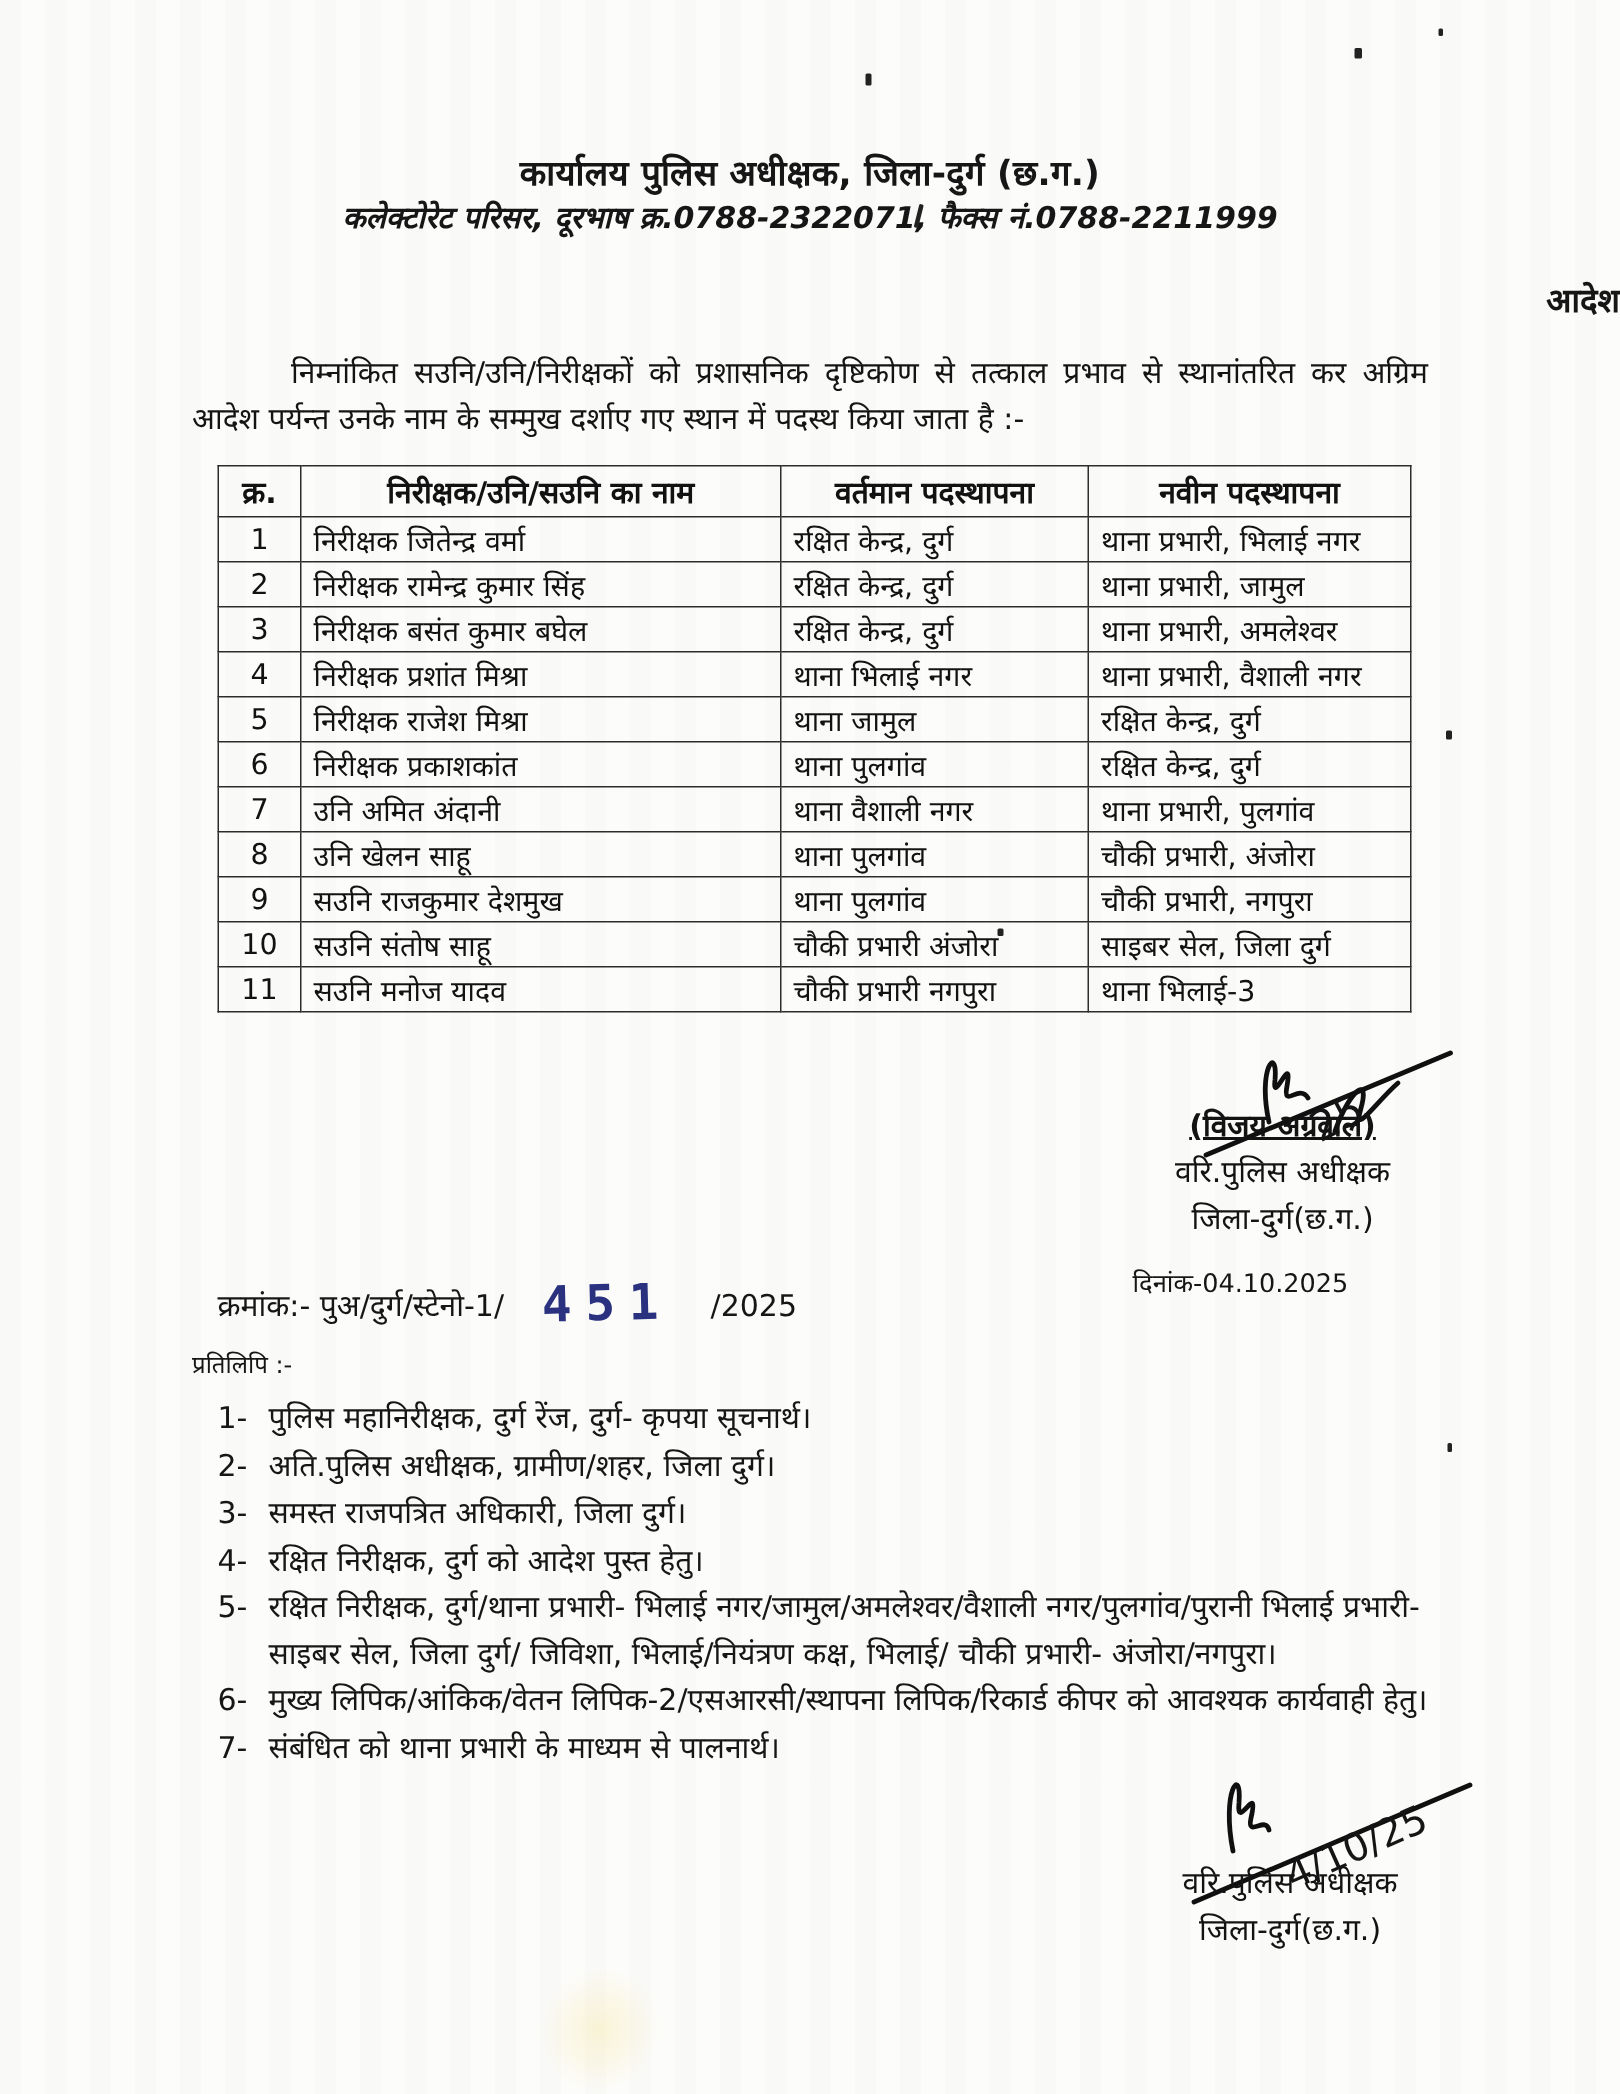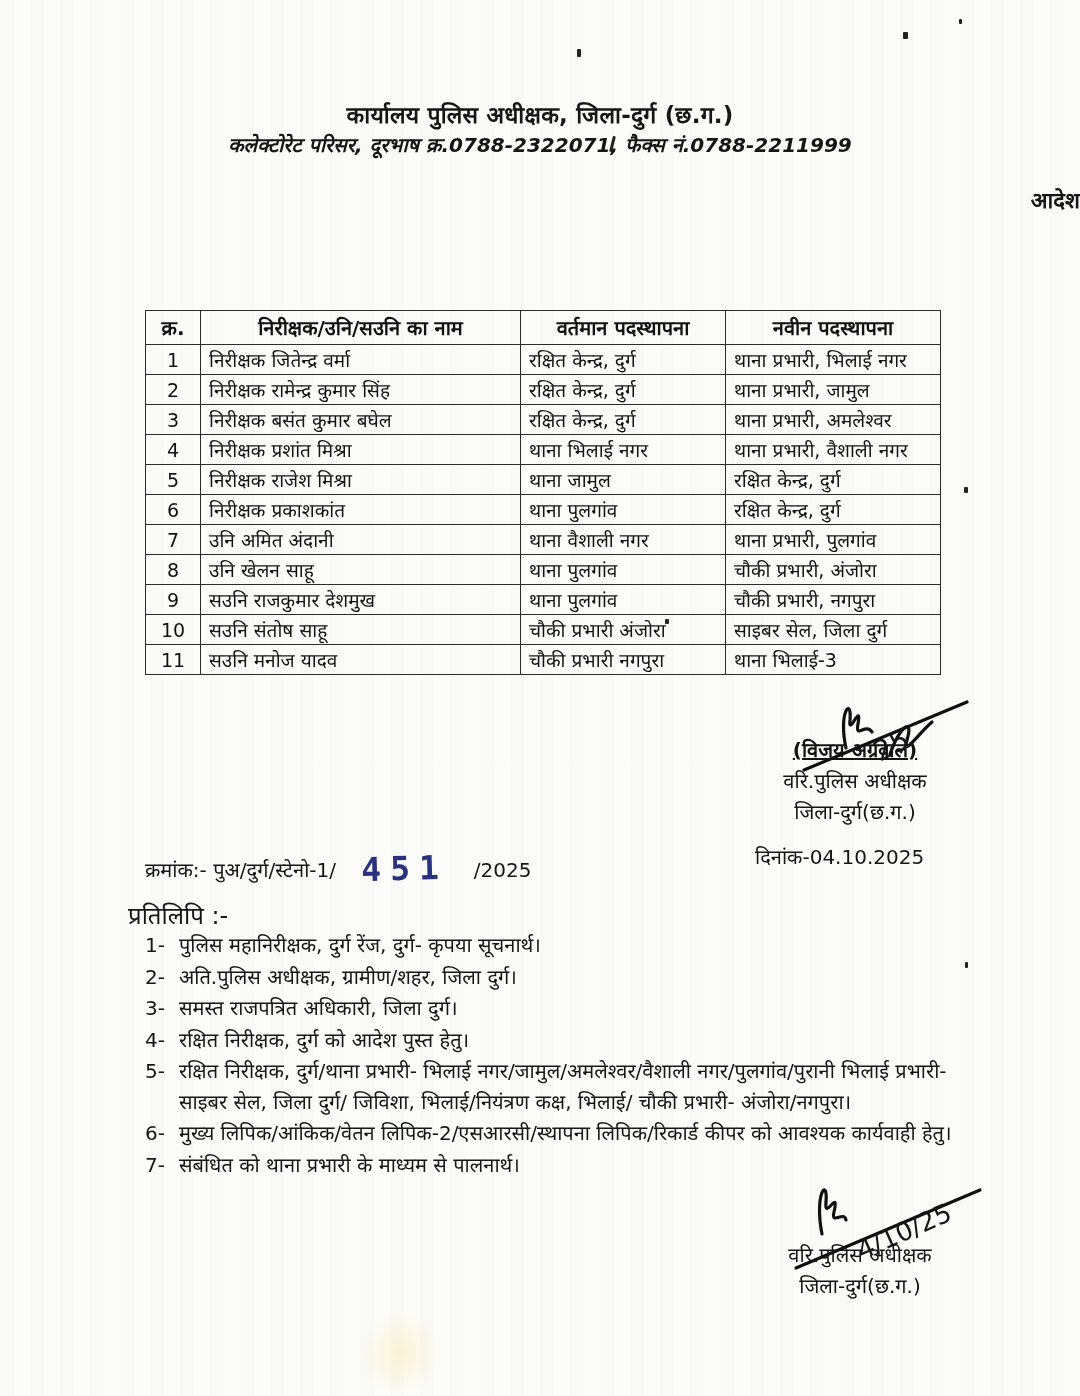--- a/index.html
+++ b/index.html
@@ -52,23 +52,23 @@
   .sig-svg-bottom{left:788px;top:1168px;}
   .sig-name{font-weight:bold;text-decoration:underline;}
   
   .ref-line{position:absolute;left:145px;top:846px;font-size:20px;white-space:nowrap;}
   .ref-number{
     display:inline-block;min-width:125px;text-align:center;
     font-family:"DejaVu Sans Mono", monospace;
     font-size:33px;font-weight:bold;letter-spacing:9px;
     transform:rotate(-1.5deg) translateY(3px);
   }
-  .date-line{position:absolute;left:755px;top:843px;font-size:20px;font-weight:500;}
-  
-  .copy-heading{position:absolute;left:128px;top:898px;font-size:24px;}
+  .date-line{position:absolute;left:755px;top:843px;font-size:17px;font-weight:500;}
+  
+  .copy-heading{position:absolute;left:128px;top:898px;font-size:16px;}
   .copy-list{position:absolute;left:145px;top:930px;width:818px;font-size:20px;}
   .copy-item{display:flex;margin-bottom:1px;line-height:30.5px;}
   .copy-num{flex:0 0 34px;}
   .copy-text{flex:1;}
   
   .speck{position:absolute;background:#222;border-radius:1px;}
   .smudge{
     position:absolute;left:360px;top:1310px;width:80px;height:86px;
     background:radial-gradient(ellipse at center, rgba(248,233,170,0.45), rgba(248,233,170,0) 70%);
     transform:rotate(25deg);
@@ -76,20 +76,21 @@
 </style>
 </head>
 <body>
 
 <div class="page">
 
   <div class="hdr hdr-1">कार्यालय पुलिस अधीक्षक, जिला-दुर्ग (छ.ग.)</div>
   <div class="hdr hdr-2">कलेक्टोरेट परिसर, दूरभाष क्र.0788-2322071, फैक्स नं.0788-2211999</div>
   <div class="order-title">आदेश</div>
 
+  <div class="intro">निम्नांकित सउनि/उनि/निरीक्षकों को प्रशासनिक दृष्टिकोण से तत्काल प्रभाव से स्थानांतरित कर अग्रिम आदेश पर्यन्त उनके नाम के सम्मुख दर्शाए गए स्थान में पदस्थ किया जाता है :-</div>
 
   <table class="transfer">
     <colgroup>
       <col class="c-sn">
         <col class="c-name">
         <col class="c-cur">
         <col class="c-new">
     </colgroup>
     <thead>
       <tr>

